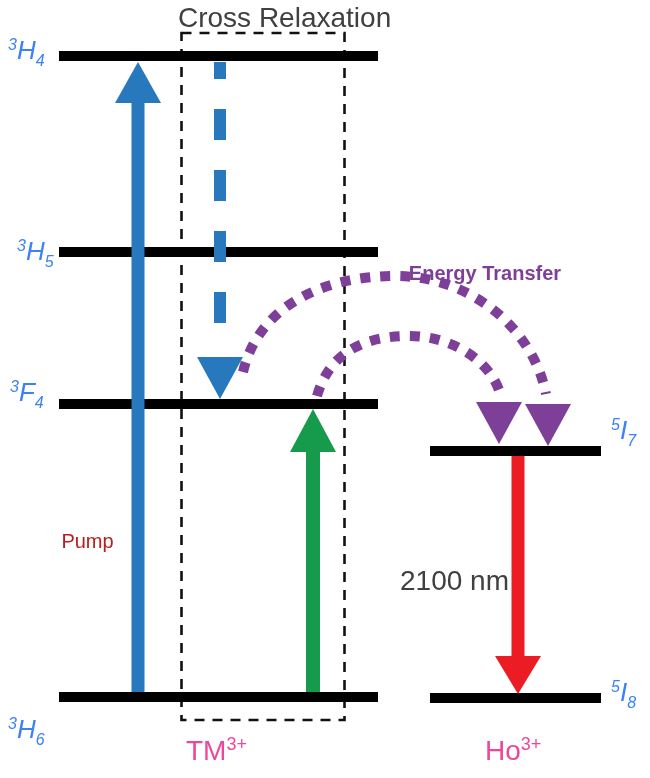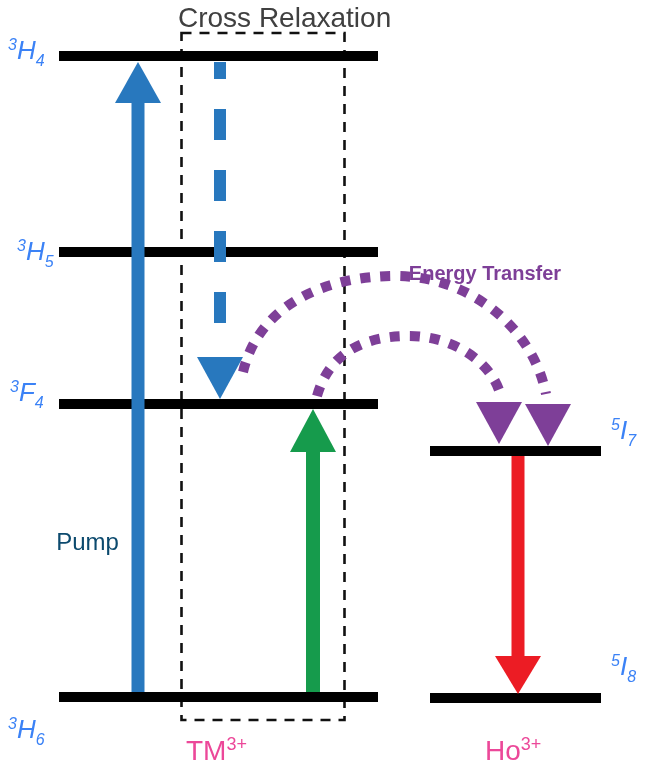--- a/index.html
+++ b/index.html
@@ -8,21 +8,21 @@
     width:650px;height:778px;
     background:#fff;
     font-family:"Liberation Sans", sans-serif;
     color:#111;
     overflow:hidden;
   }
   #figure svg{position:absolute;left:0;top:0;}
   .txt{position:absolute;white-space:nowrap;}
   .caption{font-size:28px;line-height:22px;color:#404040;}
   .et-label{font-size:20px;line-height:22px;font-weight:bold;color:#7E3F98;margin-top:16px;}
-  .pump-label{font-size:24px;line-height:25px;color:#0c4a6e;text-align:center;}
+  .pump-label{font-size:20px;line-height:25px;color:#b91c1c;text-align:center;}
   .lvl{font-size:26px;line-height:28px;color:#3b82f6;font-style:italic;}
   .lvl sup{font-size:16px;vertical-align:baseline;position:relative;top:-9px;}
   .lvl sub{font-size:16px;vertical-align:baseline;position:relative;top:7px;}
   .ion{font-size:28px;line-height:28px;color:#ec4899;}
   .ion sup{font-size:18px;vertical-align:baseline;position:relative;top:-10px;}
   .center{text-align:center;}
   .right{text-align:right;}
 </style>
 </head>
 <body>
@@ -68,30 +68,31 @@
   </svg>
 
   <div class="txt caption center" style="left:178px;top:7px;width:170px;">Cross Relaxation</div>
 
   <div class="txt et-label center" style="left:385px;top:246px;width:200px;">Energy Transfer</div>
 
   <div class="txt pump-label" style="left:25px;top:529px;width:125px;">
     <div>Pump</div>
   </div>
 
+  <div class="txt caption right" style="left:400px;top:570px;width:108px;">2100 nm</div>
 
   <div class="txt lvl" style="left:8px;top:36px;"><sup>3</sup><span>H</span><sub>4</sub></div>
 
   <div class="txt lvl" style="left:17px;top:237px;"><sup>3</sup><span>H</span><sub>5</sub></div>
 
   <div class="txt lvl" style="left:10px;top:360px;margin-top:18px;"><sup>3</sup><span>F</span><sub>4</sub></div>
 
   <div class="txt lvl" style="left:8px;top:715px;"><sup>3</sup><span>H</span><sub>6</sub></div>
 
   <div class="txt lvl" style="left:611px;top:416px;"><sup>5</sup><span>I</span><sub>7</sub></div>
 
-  <div class="txt lvl" style="left:611px;top:652px;"><sup>5</sup><span>I</span><sub>8</sub></div>
+  <div class="txt lvl" style="left:611px;top:678px;"><sup>5</sup><span>I</span><sub>8</sub></div>
 
   <div class="txt ion" style="left:186px;top:737px;"><span>TM</span><sup>3+</sup></div>
 
   <div class="txt ion" style="left:485px;top:737px;text-align:right;"><span>Ho</span><sup>3+</sup></div>
 
 </div>
 
 </body></html>

